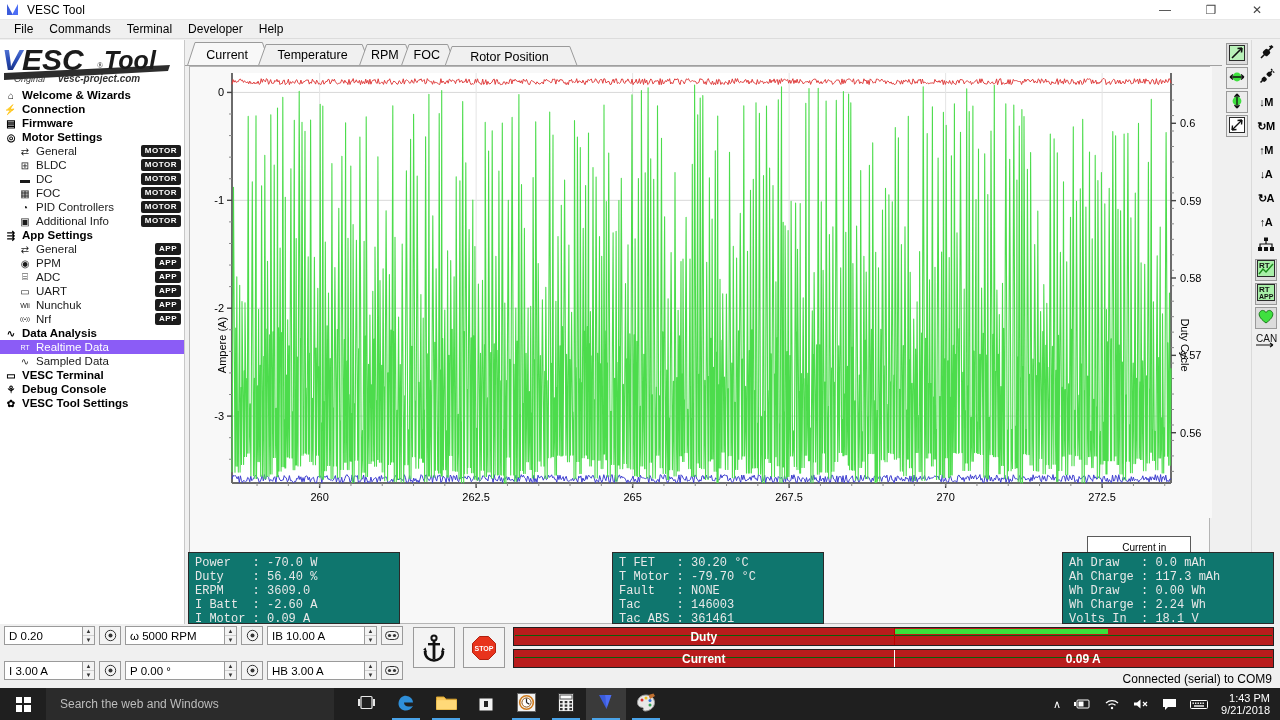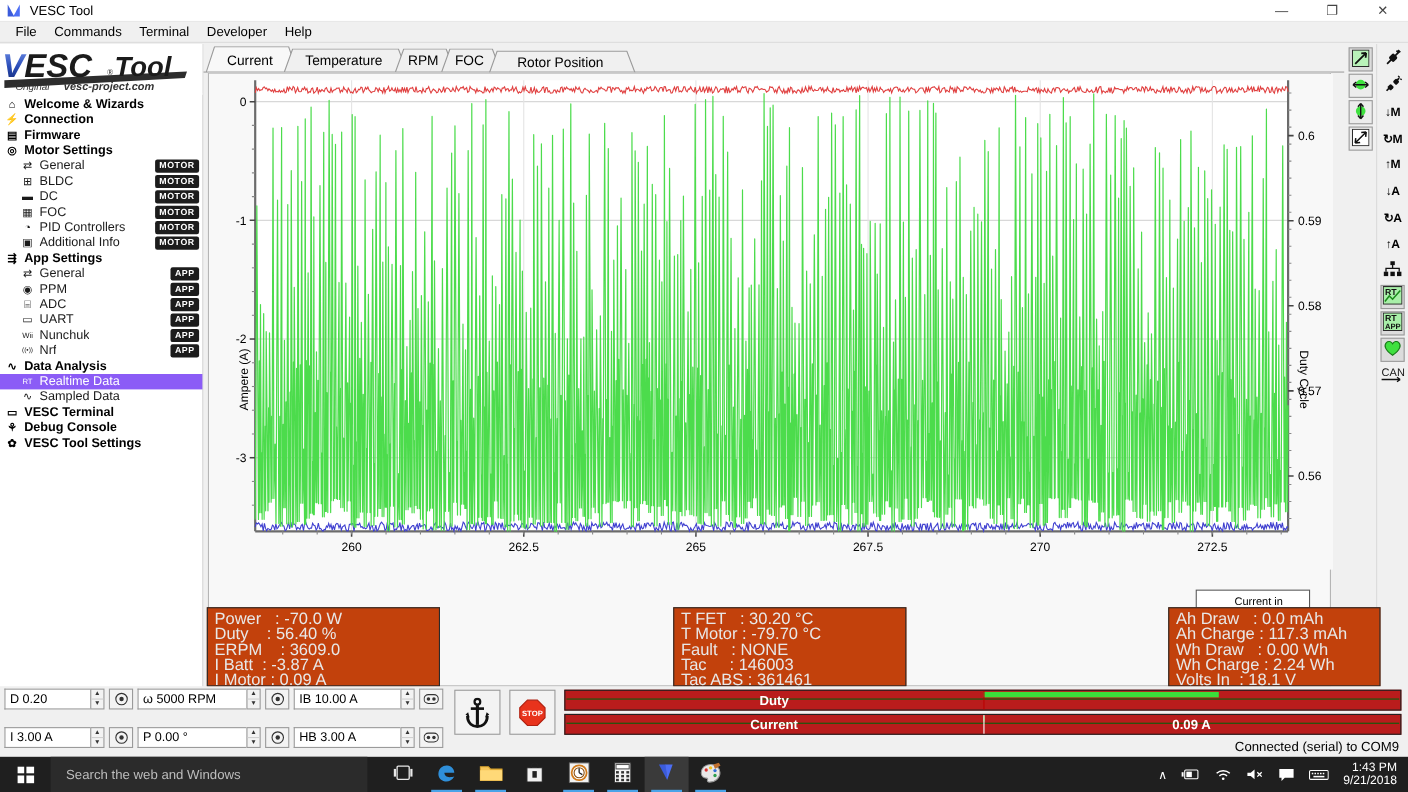--- a/index.html
+++ b/index.html
@@ -78,26 +78,26 @@
   .rtool-col { width:29px; display:flex; flex-direction:column; align-items:center;
                padding-top:3px; gap:2px; }
   .rtool-col.second { border-left:1px solid #dadada; }
   .tbtn { width:22px; height:22px; display:flex; align-items:center; justify-content:center;
           background:#f0f0f0; border:1px solid transparent; position:relative; }
   .tbtn.framed { border:1px solid #9a9a9a; background:#ececec; }
   .tbtn.sunken { border:1px solid #9a9a9a; background:#dcdcdc; }
   .tbtn .txt { font-size:9px; font-weight:bold; letter-spacing:-0.5px; }
   .panels { position:absolute; left:188px; right:6px; bottom:96px; height:72px;
             display:flex; }
-  .panel { background:#c2410c; color:#e8e8e8; font-family:Liberation Sans, sans-serif;
-           font-size:15px; line-height:14px; padding:3px 6px; border:1px solid #2a2a2a;
+  .panel { background:#0f766e; color:#e8e8e8; font-family:Liberation Mono, monospace;
+           font-size:12px; line-height:14px; padding:3px 6px; border:1px solid #2a2a2a;
            white-space:pre; }
   .panel.p1 { width:212px; }
   .panel.p2 { width:212px; margin-left:212px; }
-  .panel.p3 { width:193px; margin-left:calc(100% - 212px - 212px - 212px - 212px); }
+  .panel.p3 { width:212px; margin-left:calc(100% - 212px - 212px - 212px - 212px); }
 
   
   .bottom { position:absolute; left:0; right:0; bottom:32px; height:64px;
             background:#f0f0f0; display:flex; align-items:flex-start;
             padding:2px 0 0 4px; }
   .ctrl-grid { display:grid; grid-template-columns:auto auto auto auto auto auto auto;
                gap:16px 4px; }
   .spin { display:flex; height:19px; }
   .spin input { height:19px; border:1px solid #9a9a9a; border-right:none;
                 font-size:11.5px; padding:0 4px; background:#fff; color:#000;
@@ -569,21 +569,21 @@
             <span><svg width="22" height="17" viewBox="0 0 22 17">
                 <text x="1" y="10" font-family="Liberation Sans, sans-serif" font-size="10" fill="#111">CAN</text>
                 <path d="M1 13 H18 M18 13 L15 11 M18 13 L15 15" stroke="#111" stroke-width="1.2" fill="none"></path>
               </svg></span>
           </div>
         </div>
     </div>
   </div>
 
   <div class="panels">
-    <div class="panel p1" id="panel1"><div><span>Power   : </span><span>-70.0 W</span></div><div><span>Duty    : </span><span>56.40 %</span></div><div><span>ERPM    : </span><span>3609.0</span></div><div><span>I Batt  : </span><span>-3.87 A</span></div><div><span>I Motor : </span><span>0.09 A</span></div></div>
+    <div class="panel p1" id="panel1"><div><span>Power   : </span><span>-70.0 W</span></div><div><span>Duty    : </span><span>56.40 %</span></div><div><span>ERPM    : </span><span>3609.0</span></div><div><span>I Batt  : </span><span>-2.60 A</span></div><div><span>I Motor : </span><span>0.09 A</span></div></div>
     <div class="panel p2" id="panel2"><div><span>T FET   : </span><span>30.20 °C</span></div><div><span>T Motor : </span><span>-79.70 °C</span></div><div><span>Fault   : </span><span>NONE</span></div><div><span>Tac     : </span><span>146003</span></div><div><span>Tac ABS : </span><span>361461</span></div></div>
     <div class="panel p3" id="panel3"><div><span>Ah Draw   : </span><span>0.0 mAh</span></div><div><span>Ah Charge : </span><span>117.3 mAh</span></div><div><span>Wh Draw   : </span><span>0.00 Wh</span></div><div><span>Wh Charge : </span><span>2.24 Wh</span></div><div><span>Volts In  : </span><span>18.1 V</span></div></div>
   </div>
 
   <div class="bottom">
     <div class="ctrl-grid">
 
       <div class="spin">
         <input style="width: 78px;" readonly="" value="D 0.20">
         <div class="arrows">

